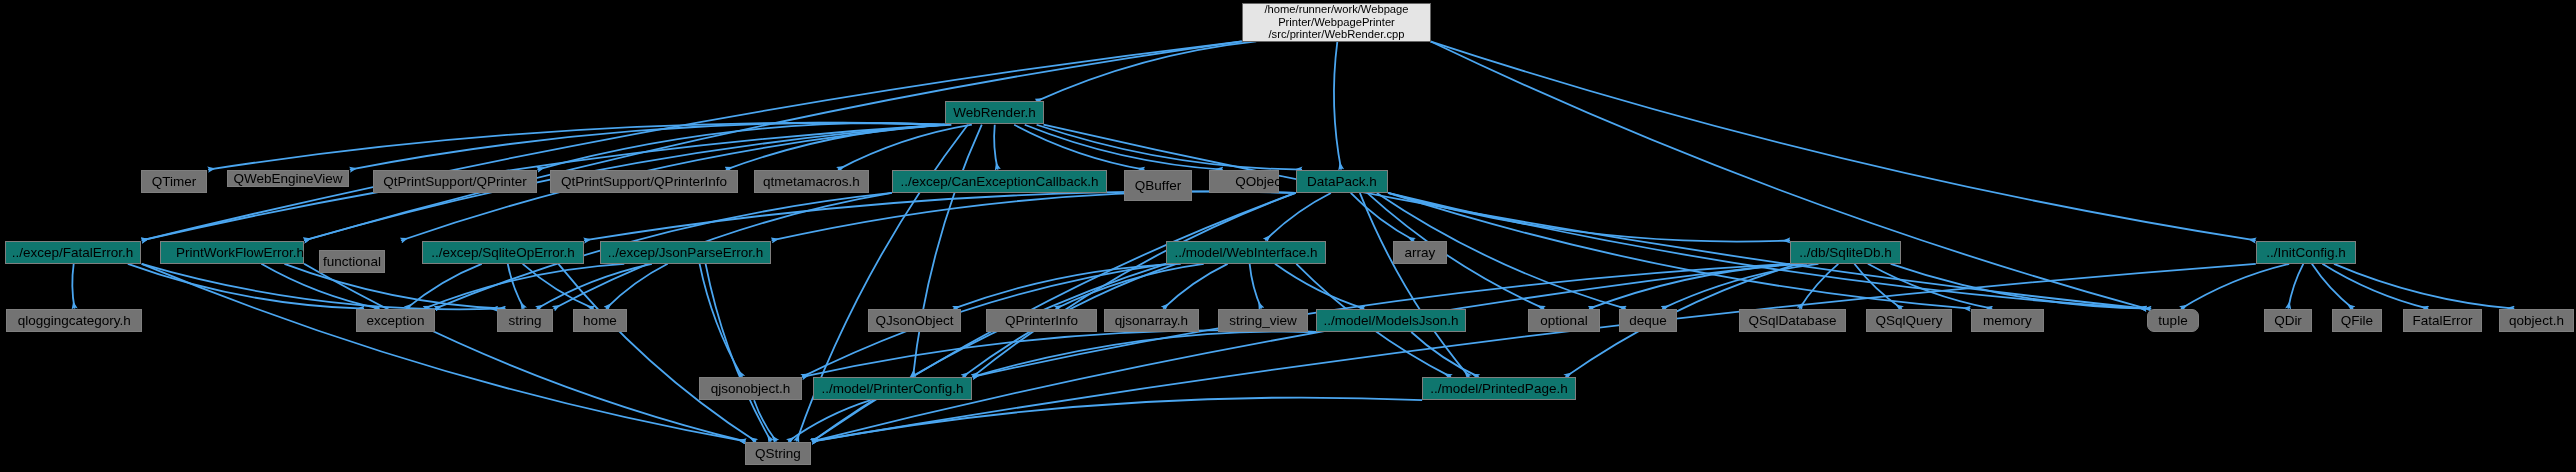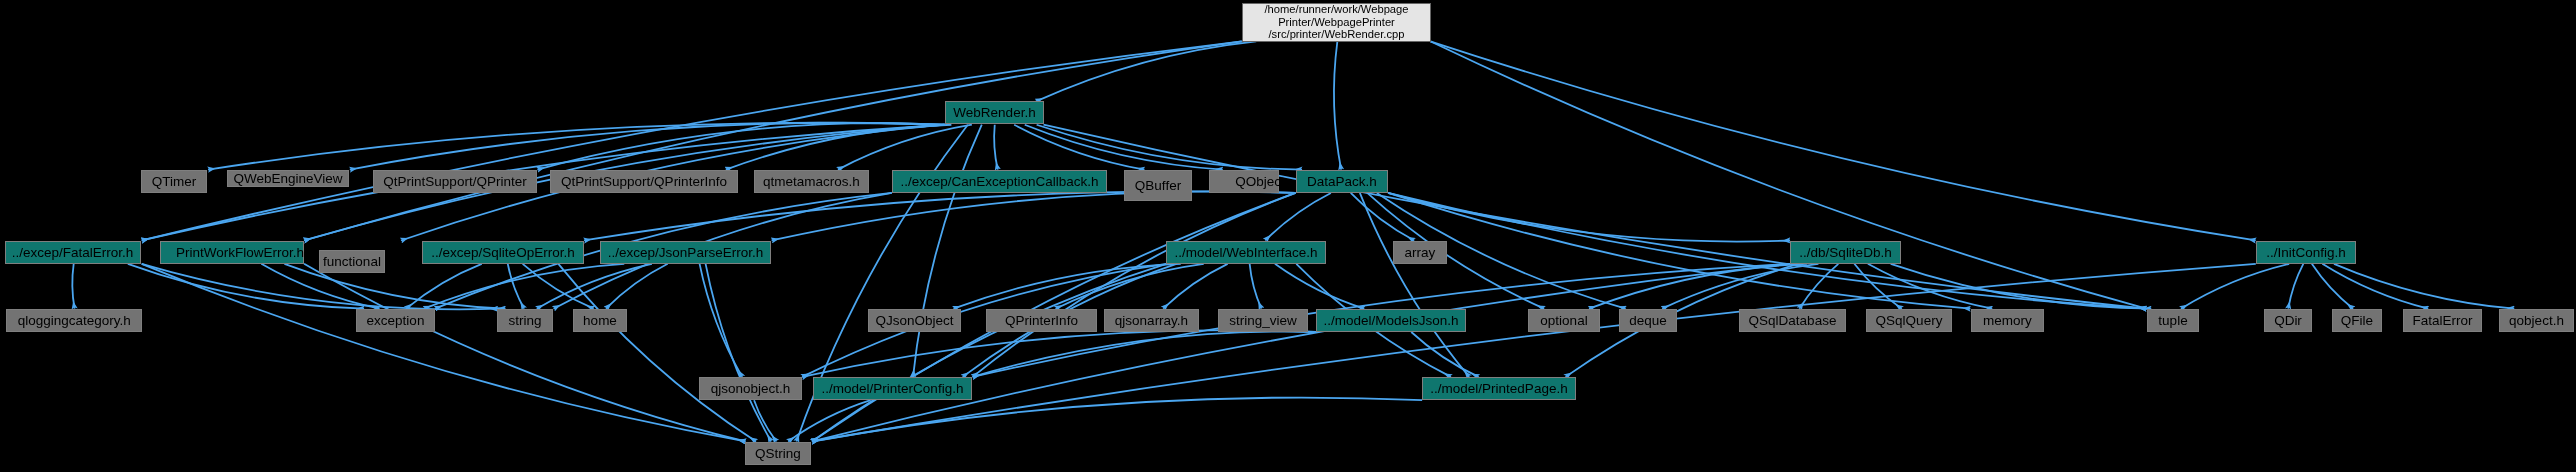--- a/index.html
+++ b/index.html
@@ -137,21 +137,21 @@
       <div class="node sys" style="left: 868px; top: 309px; width: 93px; height: 23px;">QJsonObject</div>
       <div class="node sys" style="left: 986px; top: 309px; width: 111px; height: 23px;">QPrinterInfo</div>
       <div class="node sys" style="left: 1104px; top: 309px; width: 95px; height: 23px;">qjsonarray.h</div>
       <div class="node sys" style="left: 1218px; top: 309px; width: 90px; height: 23px;">string_view</div>
       <div class="node hdr" style="left: 1316px; top: 309px; width: 150px; height: 23px;">../model/ModelsJson.h</div>
       <div class="node sys" style="left: 1528px; top: 309px; width: 72px; height: 23px;">optional</div>
       <div class="node sys" style="left: 1619px; top: 309px; width: 58px; height: 23px;">deque</div>
       <div class="node sys" style="left: 1739px; top: 309px; width: 107px; height: 23px;">QSqlDatabase</div>
       <div class="node sys" style="left: 1866px; top: 309px; width: 86px; height: 23px;">QSqlQuery</div>
       <div class="node sys" style="left: 1971px; top: 309px; width: 73px; height: 23px;">memory</div>
-      <div class="node sys" style="left: 2147px; top: 309px; width: 52px; height: 23px;">tuple</div>
+      <div class="node sys" style="left: 2147px; top: 309px; width: 52px; height: 23px; border-radius: 7px;">tuple</div>
       <div class="node sys" style="left: 2264px; top: 309px; width: 48px; height: 23px;">QDir</div>
       <div class="node sys" style="left: 2332px; top: 309px; width: 50px; height: 23px;">QFile</div>
       <div class="node sys" style="left: 2403px; top: 309px; width: 79px; height: 23px;">FatalError</div>
       <div class="node sys" style="left: 2499px; top: 309px; width: 75px; height: 23px;">qobject.h</div>
       <div class="node sys" style="left: 699px; top: 377px; width: 103px; height: 23px;">qjsonobject.h</div>
       <div class="node hdr" style="left: 813px; top: 377px; width: 159px; height: 23px;">../model/PrinterConfig.h</div>
       <div class="node hdr" style="left: 1422px; top: 377px; width: 154px; height: 23px;">../model/PrintedPage.h</div>
       <div class="node sys" style="left: 745px; top: 442px; width: 66px; height: 23px;">QString</div>
     </div>
 </div>

